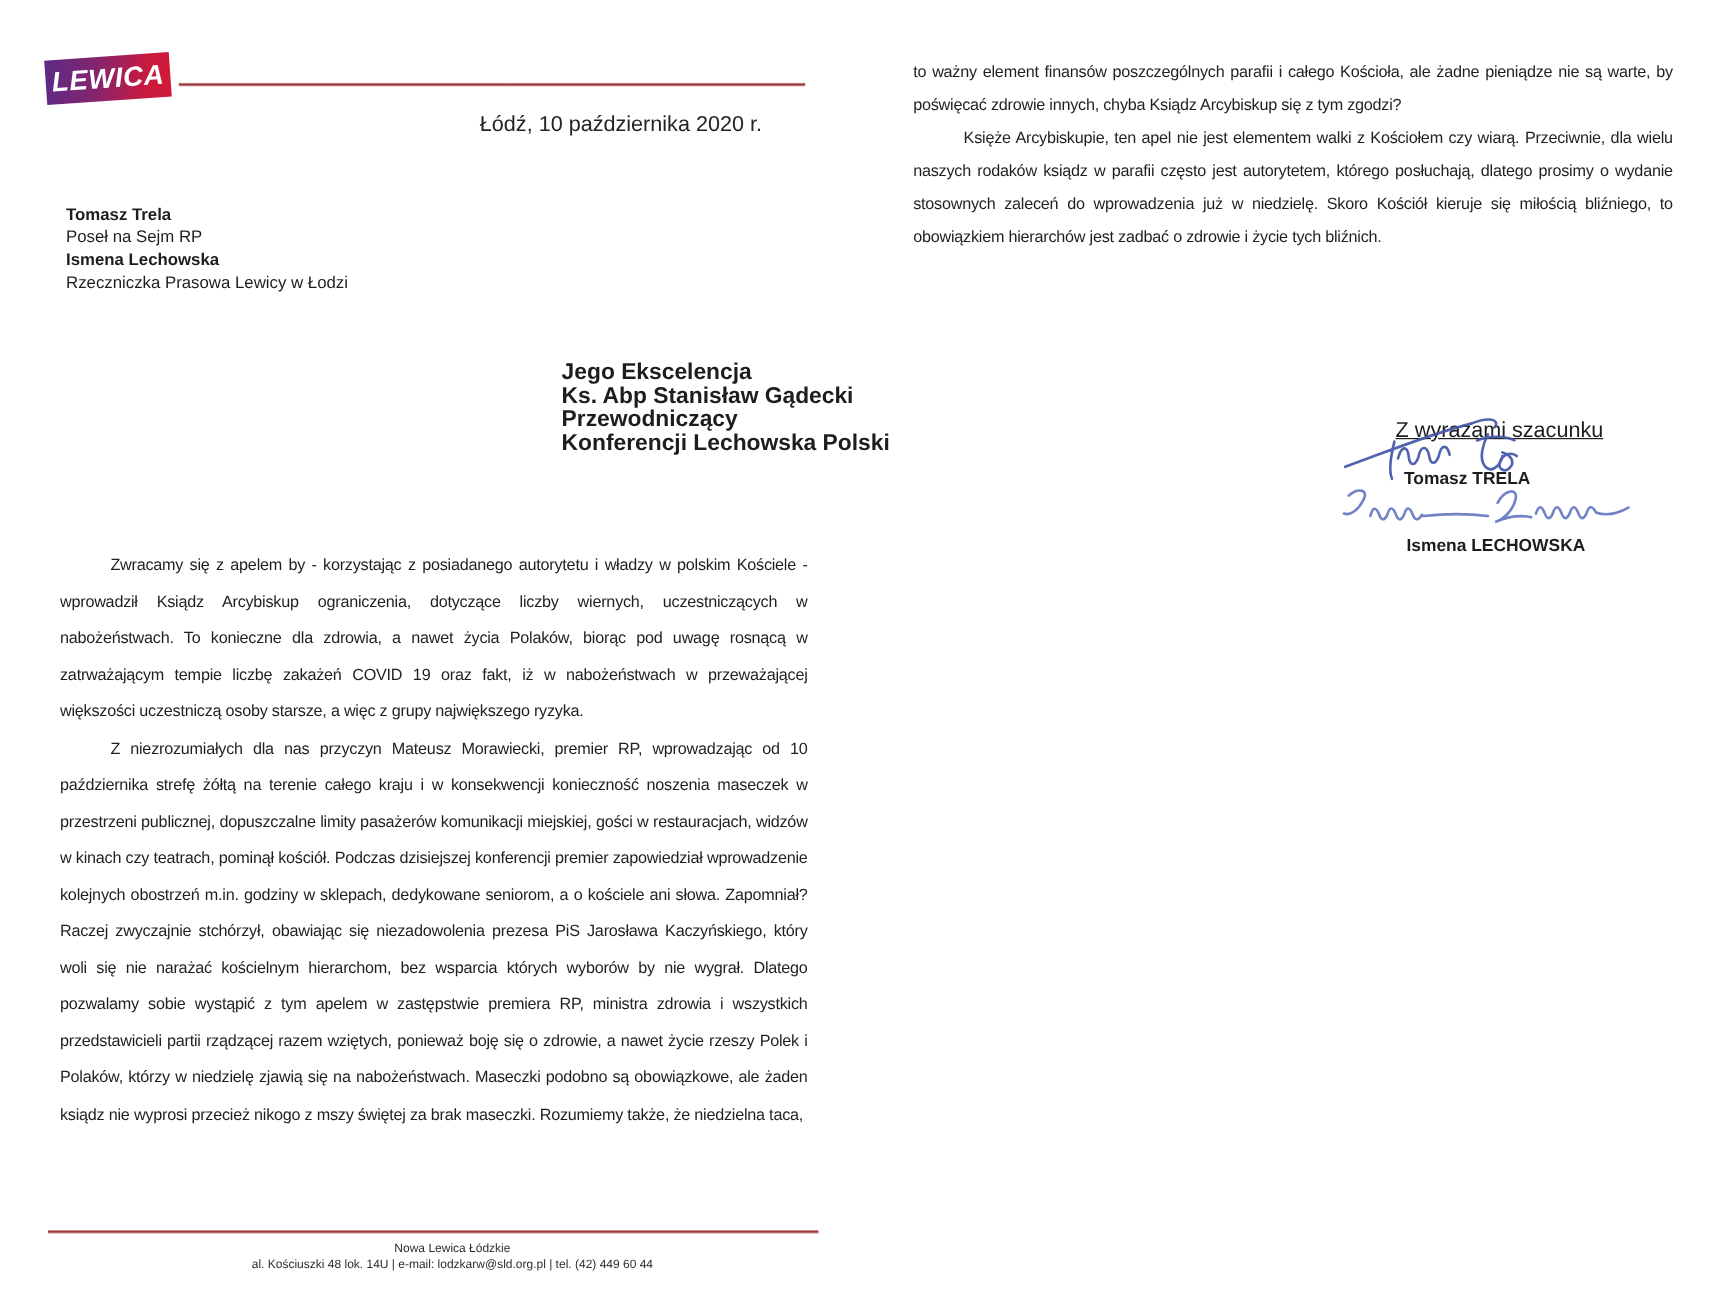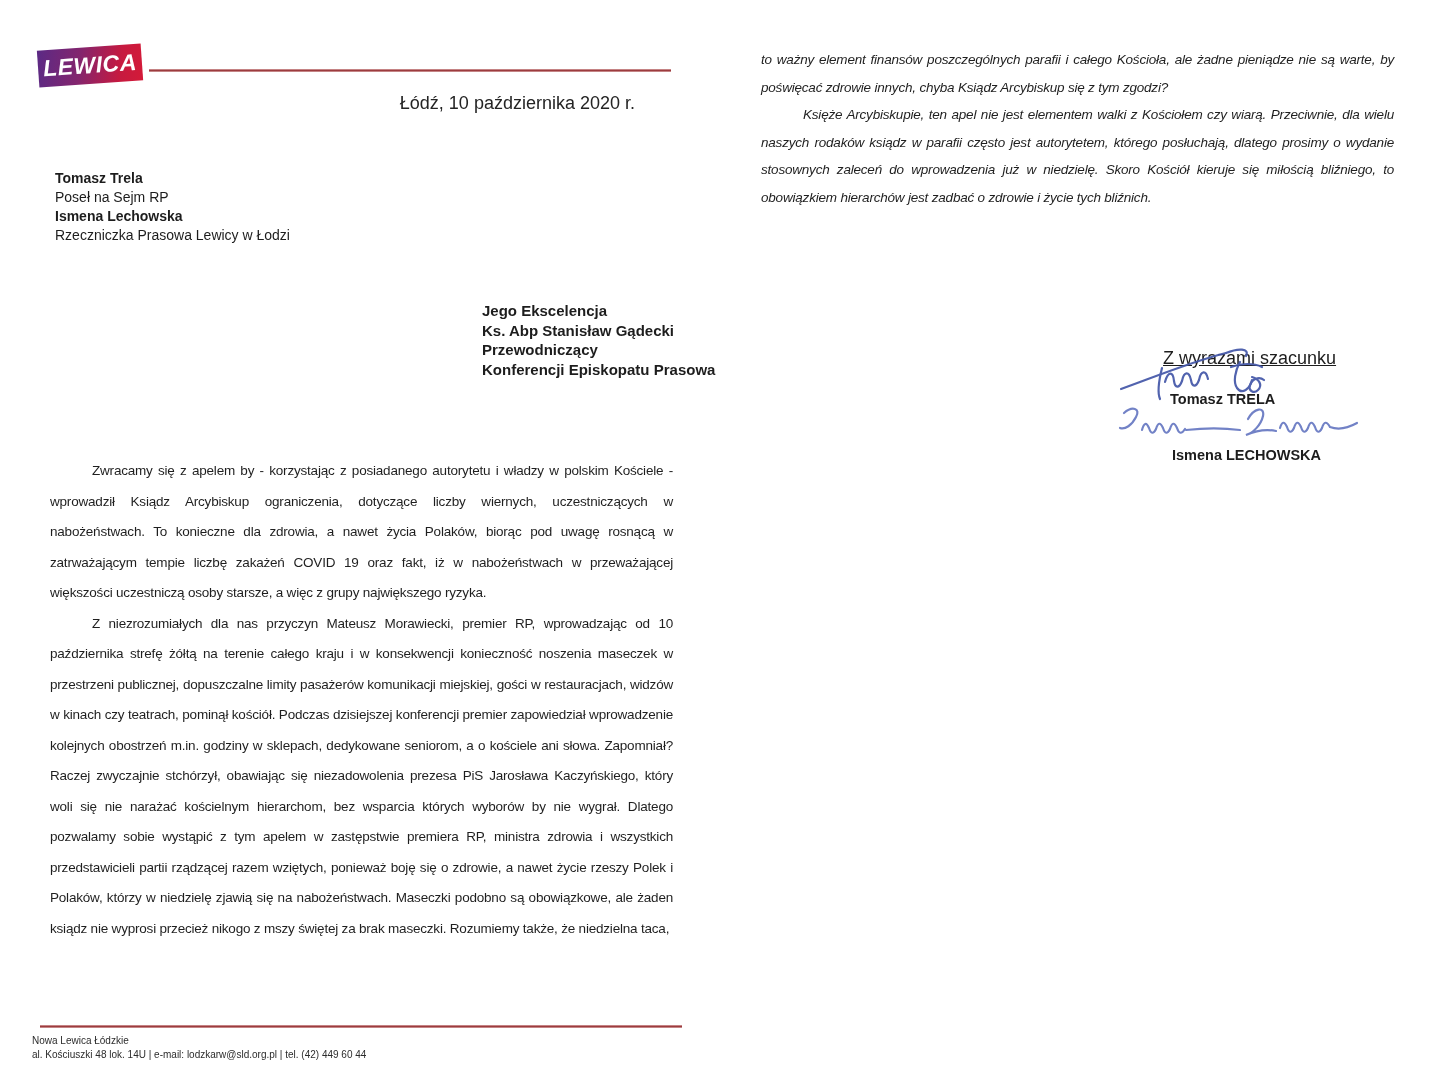--- a/index.html
+++ b/index.html
@@ -36,48 +36,48 @@
     text-align:right; font-size:18px; color:#242424;
   }
 
   
   .sender {
     position:absolute; left:55px; top:169px;
     font-size:14px; line-height:19px;
   }
   .sender .b { font-weight:bold; }
   .recipient {
-    position:absolute; left:482px; top:301px;
-    font-size:15px; line-height:19.5px; font-weight:bold;
+    position:absolute; left:468px; top:301px;
+    font-size:19px; line-height:19.5px; font-weight:bold;
   }
 
   
   .body-left  { position:absolute; left:50px;  top:456px; width:623px; }
-  .body-right { position:absolute; left:761px; top:46px;  width:633px;font-style:italic; }
+  .body-right { position:absolute; left:761px; top:46px;  width:633px; }
   .body-left p, .body-right p {
     margin:0; text-align:justify;
     font-size:13.5px; letter-spacing:-0.2px; color:#1f1f1f;
   }
   .body-left  p { line-height:30.5px; text-indent:42px; }
   .body-right p { line-height:27.5px; text-indent:42px; }
   .body-right p.cont { text-indent:0; }
 
   
   .closing   { position:absolute; left:1163px; top:348px; font-size:18px;text-decoration:underline; }
   .sig-name  { position:absolute; font-weight:bold; font-size:14.5px; }
   #sig1name  { left:1170px; top:391px; }
   #sig2name  { left:1172px; top:447px; }
   svg.sig    { position:absolute; overflow:visible; }
   #sig1      { left:1118px; top:344px; }
   #sig2      { left:1112px; top:404px; }
 
   
   .footer-text {
-    position:absolute; left:32px; top:1034px; width:642px;
-    text-align:left; font-size:10px; line-height:13.5px; color:#2c2c2c;
+    position:absolute; left:56px; top:1034px; width:642px;
+    text-align:center; font-size:10px; line-height:13.5px; color:#2c2c2c;
   }
 </style>
 </head>
 <body>
 
 <div class="logo">
   <span>LEWICA</span>
 </div>
 <div class="rule header"></div>
 <div class="date">Łódź, 10 października 2020 r.</div>
@@ -86,21 +86,21 @@
   <div class="b">Tomasz Trela</div>
   <div>Poseł na Sejm RP</div>
   <div class="b">Ismena Lechowska</div>
   <div>Rzeczniczka Prasowa Lewicy w Łodzi</div>
 </div>
 
 <div class="recipient">
   <div>Jego Ekscelencja</div>
   <div>Ks. Abp Stanisław Gądecki</div>
   <div>Przewodniczący</div>
-  <div>Konferencji Episkopatu Prasowa</div>
+  <div>Konferencji Lechowska Polski</div>
 </div>
 
 <div class="body-left">
   <p>Zwracamy się z apelem by - korzystając z posiadanego autorytetu i władzy w polskim Kościele - wprowadził Ksiądz Arcybiskup ograniczenia, dotyczące liczby wiernych, uczestniczących w nabożeństwach. To konieczne dla zdrowia, a nawet życia Polaków, biorąc pod uwagę rosnącą w zatrważającym tempie liczbę zakażeń COVID 19 oraz fakt, iż w nabożeństwach w przeważającej większości uczestniczą osoby starsze, a więc z grupy największego ryzyka.</p>
   <p>Z niezrozumiałych dla nas przyczyn Mateusz Morawiecki, premier RP, wprowadzając od 10 października strefę żółtą na terenie całego kraju i w konsekwencji konieczność noszenia maseczek w przestrzeni publicznej, dopuszczalne limity pasażerów komunikacji miejskiej, gości w restauracjach, widzów w kinach czy teatrach, pominął kościół. Podczas dzisiejszej konferencji premier zapowiedział wprowadzenie kolejnych obostrzeń m.in. godziny w sklepach, dedykowane seniorom, a o kościele ani słowa. Zapomniał? Raczej zwyczajnie stchórzył, obawiając się niezadowolenia prezesa PiS Jarosława Kaczyńskiego, który woli się nie narażać kościelnym hierarchom, bez wsparcia których wyborów by nie wygrał. Dlatego pozwalamy sobie wystąpić z tym apelem w zastępstwie premiera RP, ministra zdrowia i wszystkich przedstawicieli partii rządzącej razem wziętych, ponieważ boję się o zdrowie, a nawet życie rzeszy Polek i Polaków, którzy w niedzielę zjawią się na nabożeństwach. Maseczki podobno są obowiązkowe, ale żaden ksiądz nie wyprosi przecież nikogo z mszy świętej za brak maseczki. Rozumiemy także, że niedzielna taca,</p>
 </div>
 
 <div class="body-right">
   <p class="cont">to ważny element finansów poszczególnych parafii i całego Kościoła, ale żadne pieniądze nie są warte, by poświęcać zdrowie innych, chyba Ksiądz Arcybiskup się z tym zgodzi?</p>
   <p>Księże Arcybiskupie, ten apel nie jest elementem walki z Kościołem czy wiarą. Przeciwnie, dla wielu naszych rodaków ksiądz w parafii często jest autorytetem, którego posłuchają, dlatego prosimy o wydanie stosownych zaleceń do wprowadzenia już w niedzielę. Skoro Kościół kieruje się miłością bliźniego, to obowiązkiem hierarchów jest zadbać o zdrowie i życie tych bliźnich.</p>

